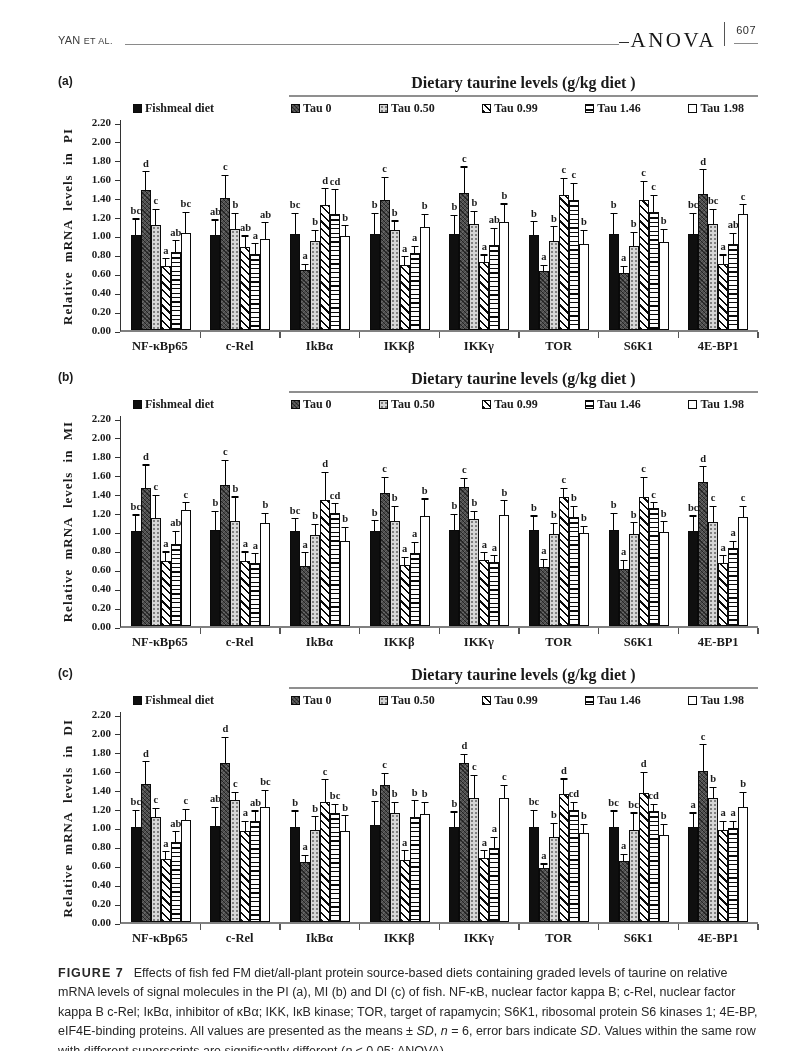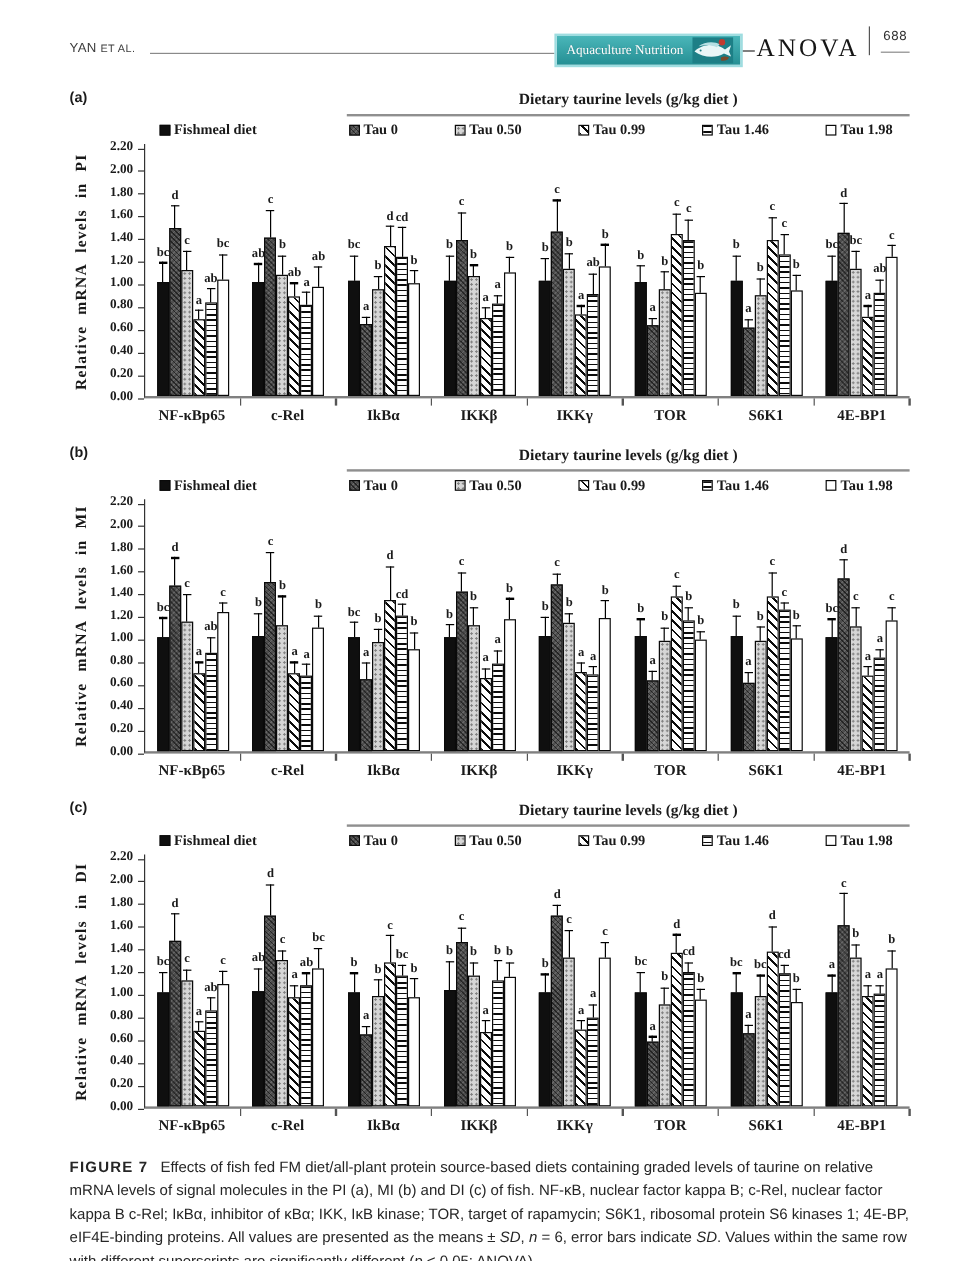--- a/index.html
+++ b/index.html
@@ -21,21 +21,21 @@
   .head-right { display:flex; align-self:flex-start; align-items:flex-start; }
   .vbar { width:1px; height:24px; background:#555; margin:0 9px 0 2px; }
   .pageno-wrap { border-bottom:1.3px solid #8a8a8a; padding:0 2px 5px 2px; position:relative; top:-2px;}
   .pageno { font-size:11px; color:#2d2d2d; letter-spacing:.5px; }
 
   
   .panel { position:relative; margin-top:16px; }
   .panel-label { position:absolute; left:0; top:0; font-weight:bold; font-size:12px; font-family:"Liberation Sans",sans-serif; }
   .head-content { margin-left:0; }
   .tau-head { margin-left:33%; text-align:center; border-bottom:2px solid #8f8f8f; padding-bottom:3px; }
-  .tau-title { font-family:"Liberation Serif", serif; font-weight:bold; font-size:13px; }
+  .tau-title { font-family:"Liberation Serif", serif; font-weight:bold; font-size:16px; }
   .legend-row { display:flex; align-items:center; margin-top:3px; height:16px; }
   .legend-fm { width:33%; display:flex; justify-content:center; }
   .tau-zone { flex:1; display:flex; justify-content:space-between; padding:0 14px 0 2px; }
   .legend-item { display:inline-flex; align-items:center; gap:3px; white-space:nowrap; }
   .legend-item .lab { font-family:"Liberation Serif", serif; font-weight:bold; font-size:12px; }
   .swatch { width:9px; height:9px; border:1px solid #0a0a0a; display:inline-block; }
 
   .chart-body { display:flex; margin-top:4px; height:212px; }
   .y-title { width:20px; display:flex; align-items:center; justify-content:center; }
   .y-title span { writing-mode:vertical-rl; transform:rotate(180deg); font-family:"Liberation Serif", serif;
@@ -70,36 +70,25 @@
   .caption i { font-style:italic; }
 </style>
 </head>
 <body>
 
 <div class="page">
 
   <header class="j-header">
     <span class="rh"><span>YAN</span> <span class="etal">ET AL.</span></span>
     <span class="h-rule"></span>
-    <span class="logo-box">
-      <span class="logo-text">Aquaculture Nutrition</span>
-      <svg class="logo-art" viewBox="0 0 40 26" xmlns="http://www.w3.org/2000/svg">
-        <rect x="0" y="0" width="40" height="26" fill="#1d7f86"></rect>
-        <path d="M2 14 C10 6, 24 6, 32 12 L38 8 L36 14 L38 19 L31 16 C23 21, 10 20, 2 14 Z" fill="#e9f6f7"></path>
-        <path d="M6 9 C12 4, 22 4, 27 7 L24 10 C17 7, 11 8, 6 9 Z" fill="#b6dfe3"></path>
-        <circle cx="29" cy="5" r="3.2" fill="#c13b2f"></circle>
-        <circle cx="8" cy="13" r="1" fill="#1d7f86"></circle>
-        <path d="M28 20 q4 -2 8 0 q-2 4 -8 3 Z" fill="#7a4a2b"></path>
-      </svg>
-    </span>
     <span class="dash"></span>
     <span class="wiley">ANOVA</span>
     <span class="head-right">
       <span class="vbar"></span>
-      <span class="pageno-wrap"><span class="pageno">688</span></span>
+      <span class="pageno-wrap"><span class="pageno">607</span></span>
     </span>
   </header>
 
   <section class="panel">
     <span class="panel-label">(a)</span>
     <div class="head-content">
       <div class="tau-head"><span class="tau-title">Dietary taurine levels (g/kg diet )</span></div>
       <div class="legend-row">
         <span class="legend-fm">
             <span class="legend-item">

